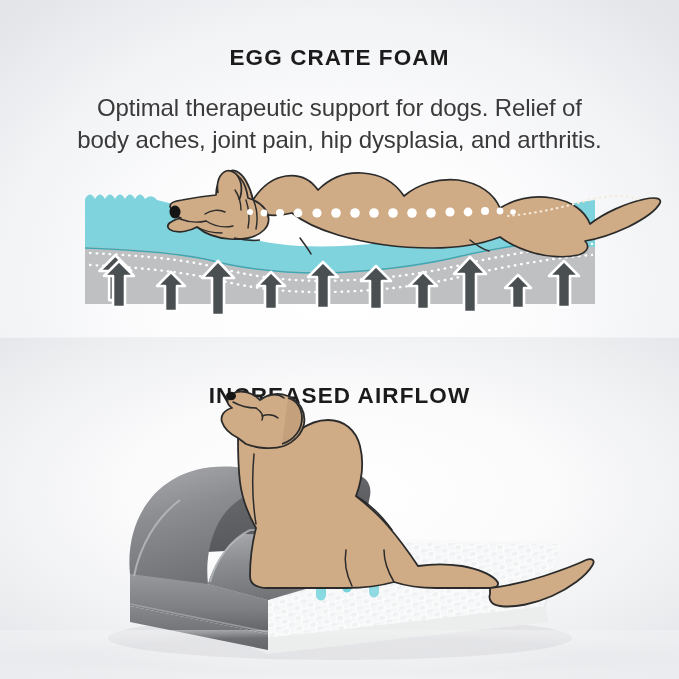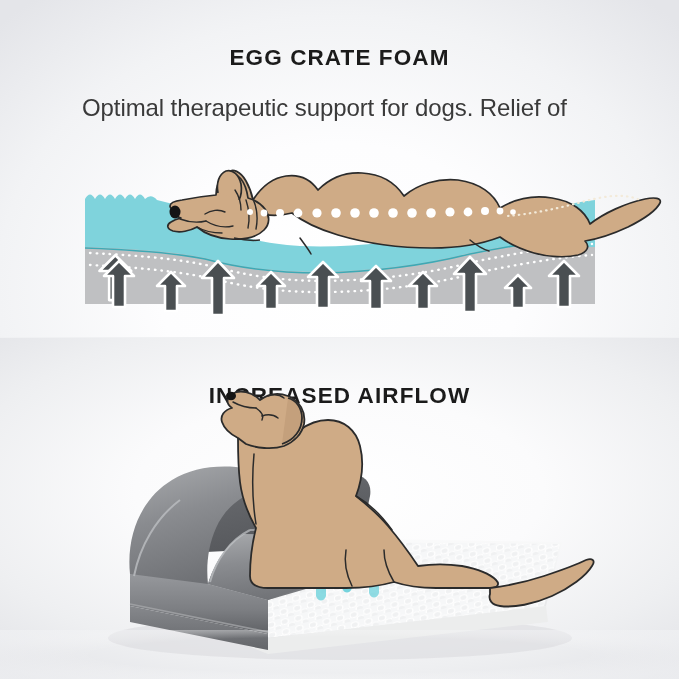--- a/index.html
+++ b/index.html
@@ -21,38 +21,39 @@
     border-top:1px solid #f0f1f3;}
 
   .heading{
     position:absolute;left:0;width:679px;text-align:center;
     color:#1b1b1b;font-weight:700;letter-spacing:1.1px;
   }
   #title-1{top:30px;font-size:22.5px;}
   #title-2{top:363px;font-size:22.5px;}
 
   #subtitle{
-    position:absolute;left:24px;top:68px;width:601px;text-align:center;
+    position:absolute;left:39px;top:68px;width:601px;text-align:center;
     font-size:24px;line-height:32px;color:#3a3a3a;font-weight:400;
     letter-spacing:-0.1px;
   }
 
   .svg-layer{position:absolute;left:0;top:0;}
 </style>
 </head>
 <body>
 
 <div id="page">
 
   <section id="panel-top">
 
     <h1 class="heading" id="title-1">EGG CRATE FOAM</h1>
 
     <p id="subtitle">
       <span style="display: block;">Optimal therapeutic support for dogs. Relief of</span>
+      <span style="display: block;">body aches, joint pain, hip dysplasia, and arthritis.</span>
     </p>
 
     <svg class="svg-layer" width="679" height="337" viewBox="0 0 679 337">
       <defs>
         <clipPath id="clipFoam">
           <rect x="85" y="185" width="510" height="120"></rect>
         </clipPath>
       </defs>
 
       <g>

